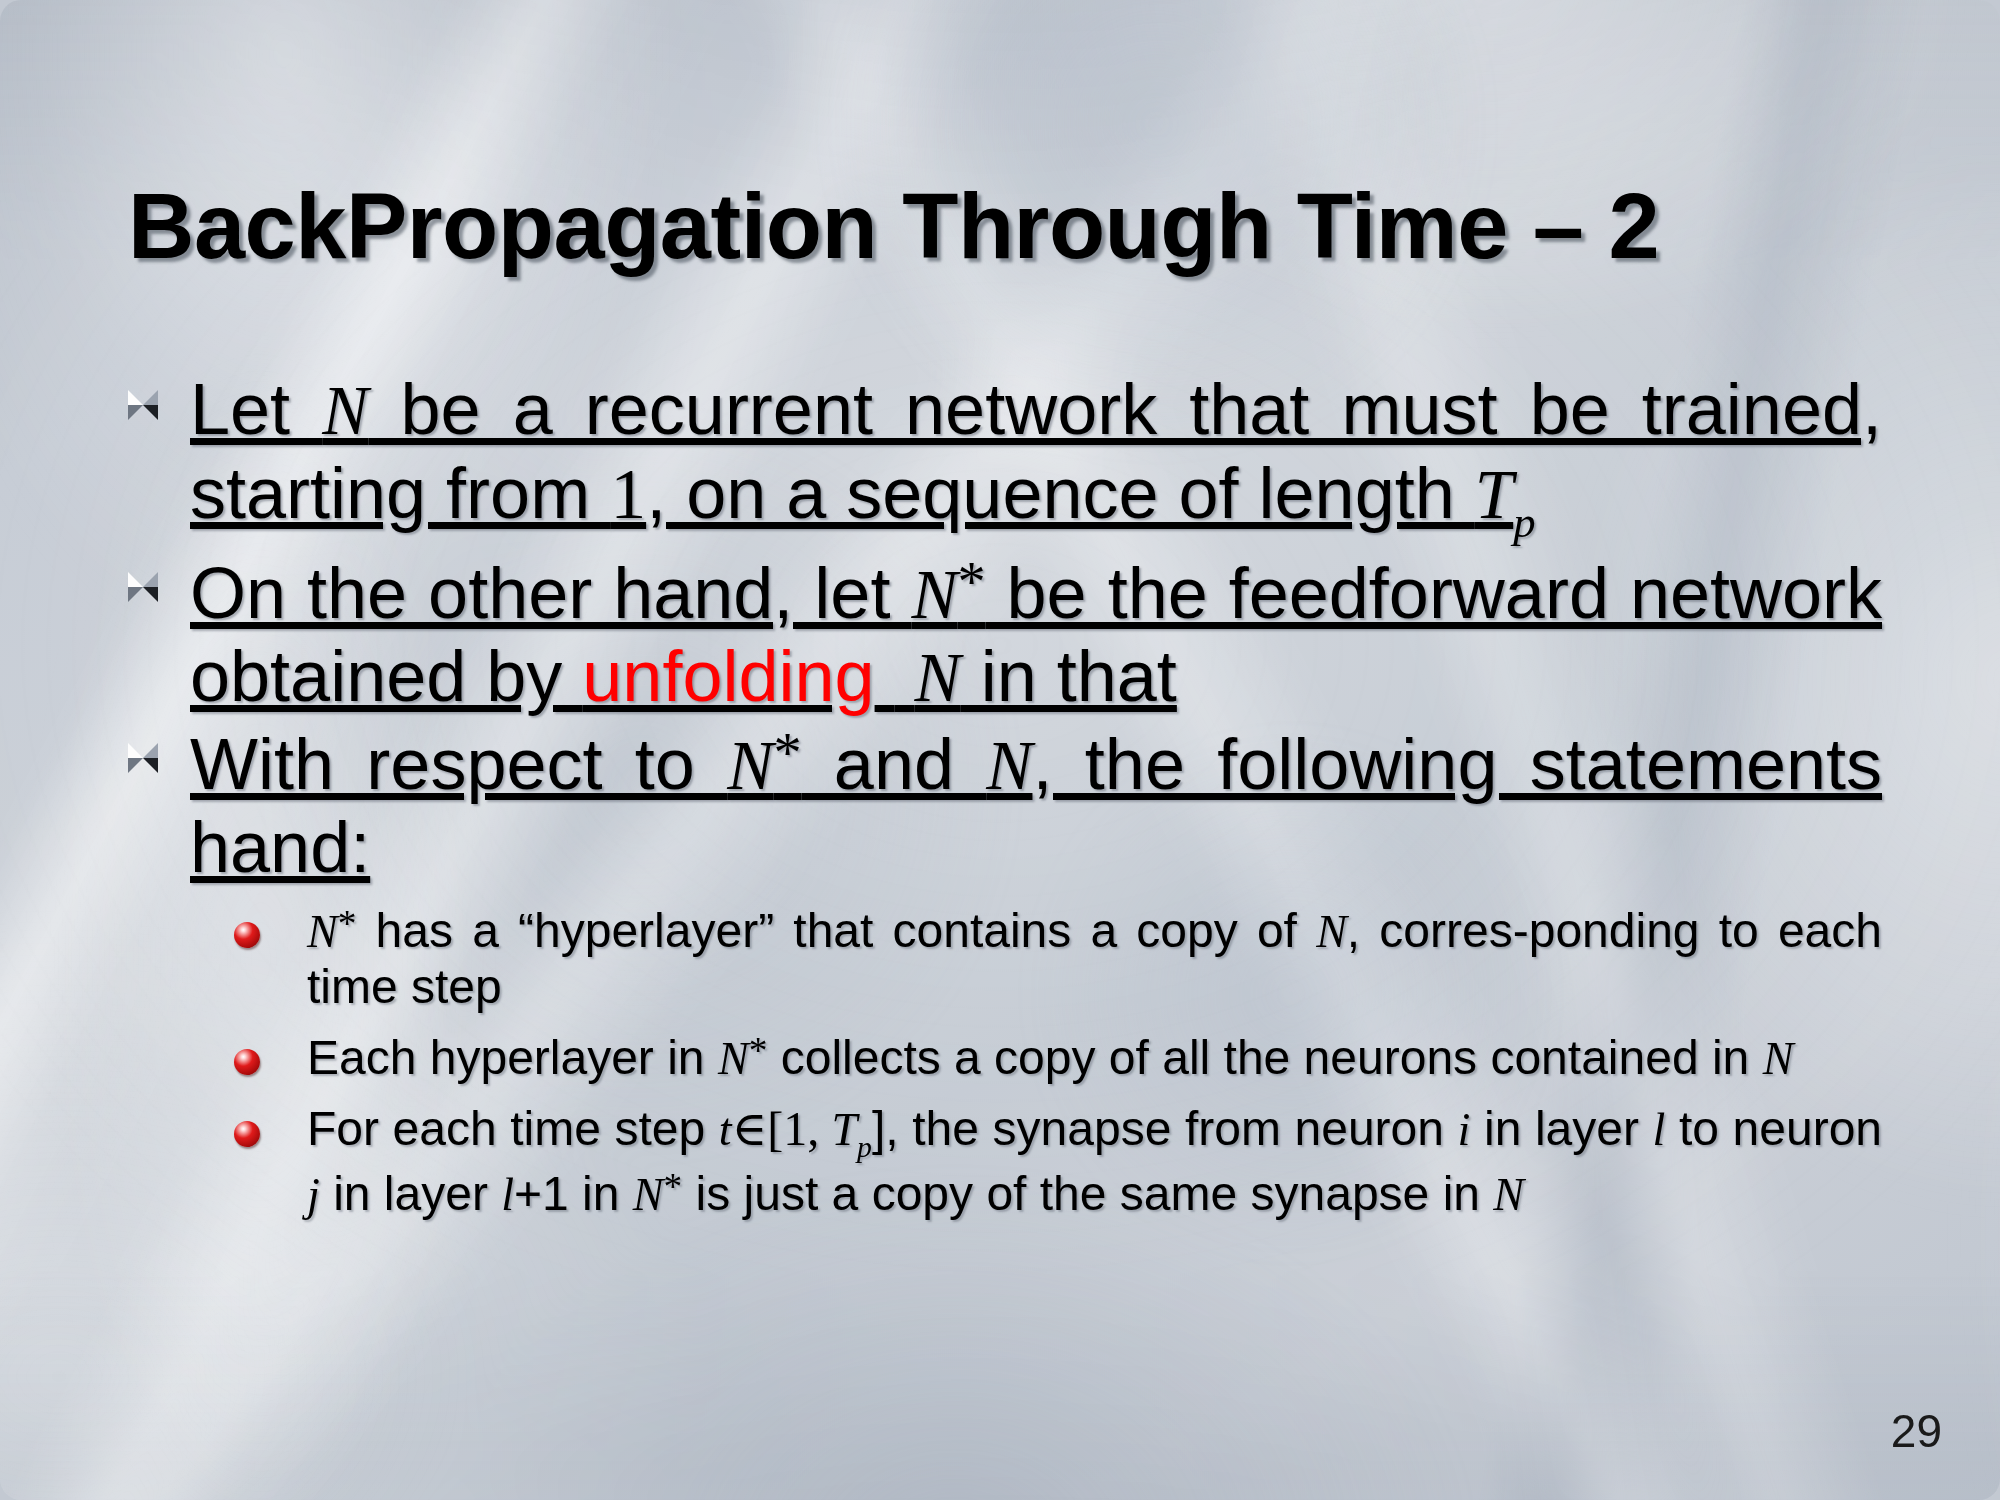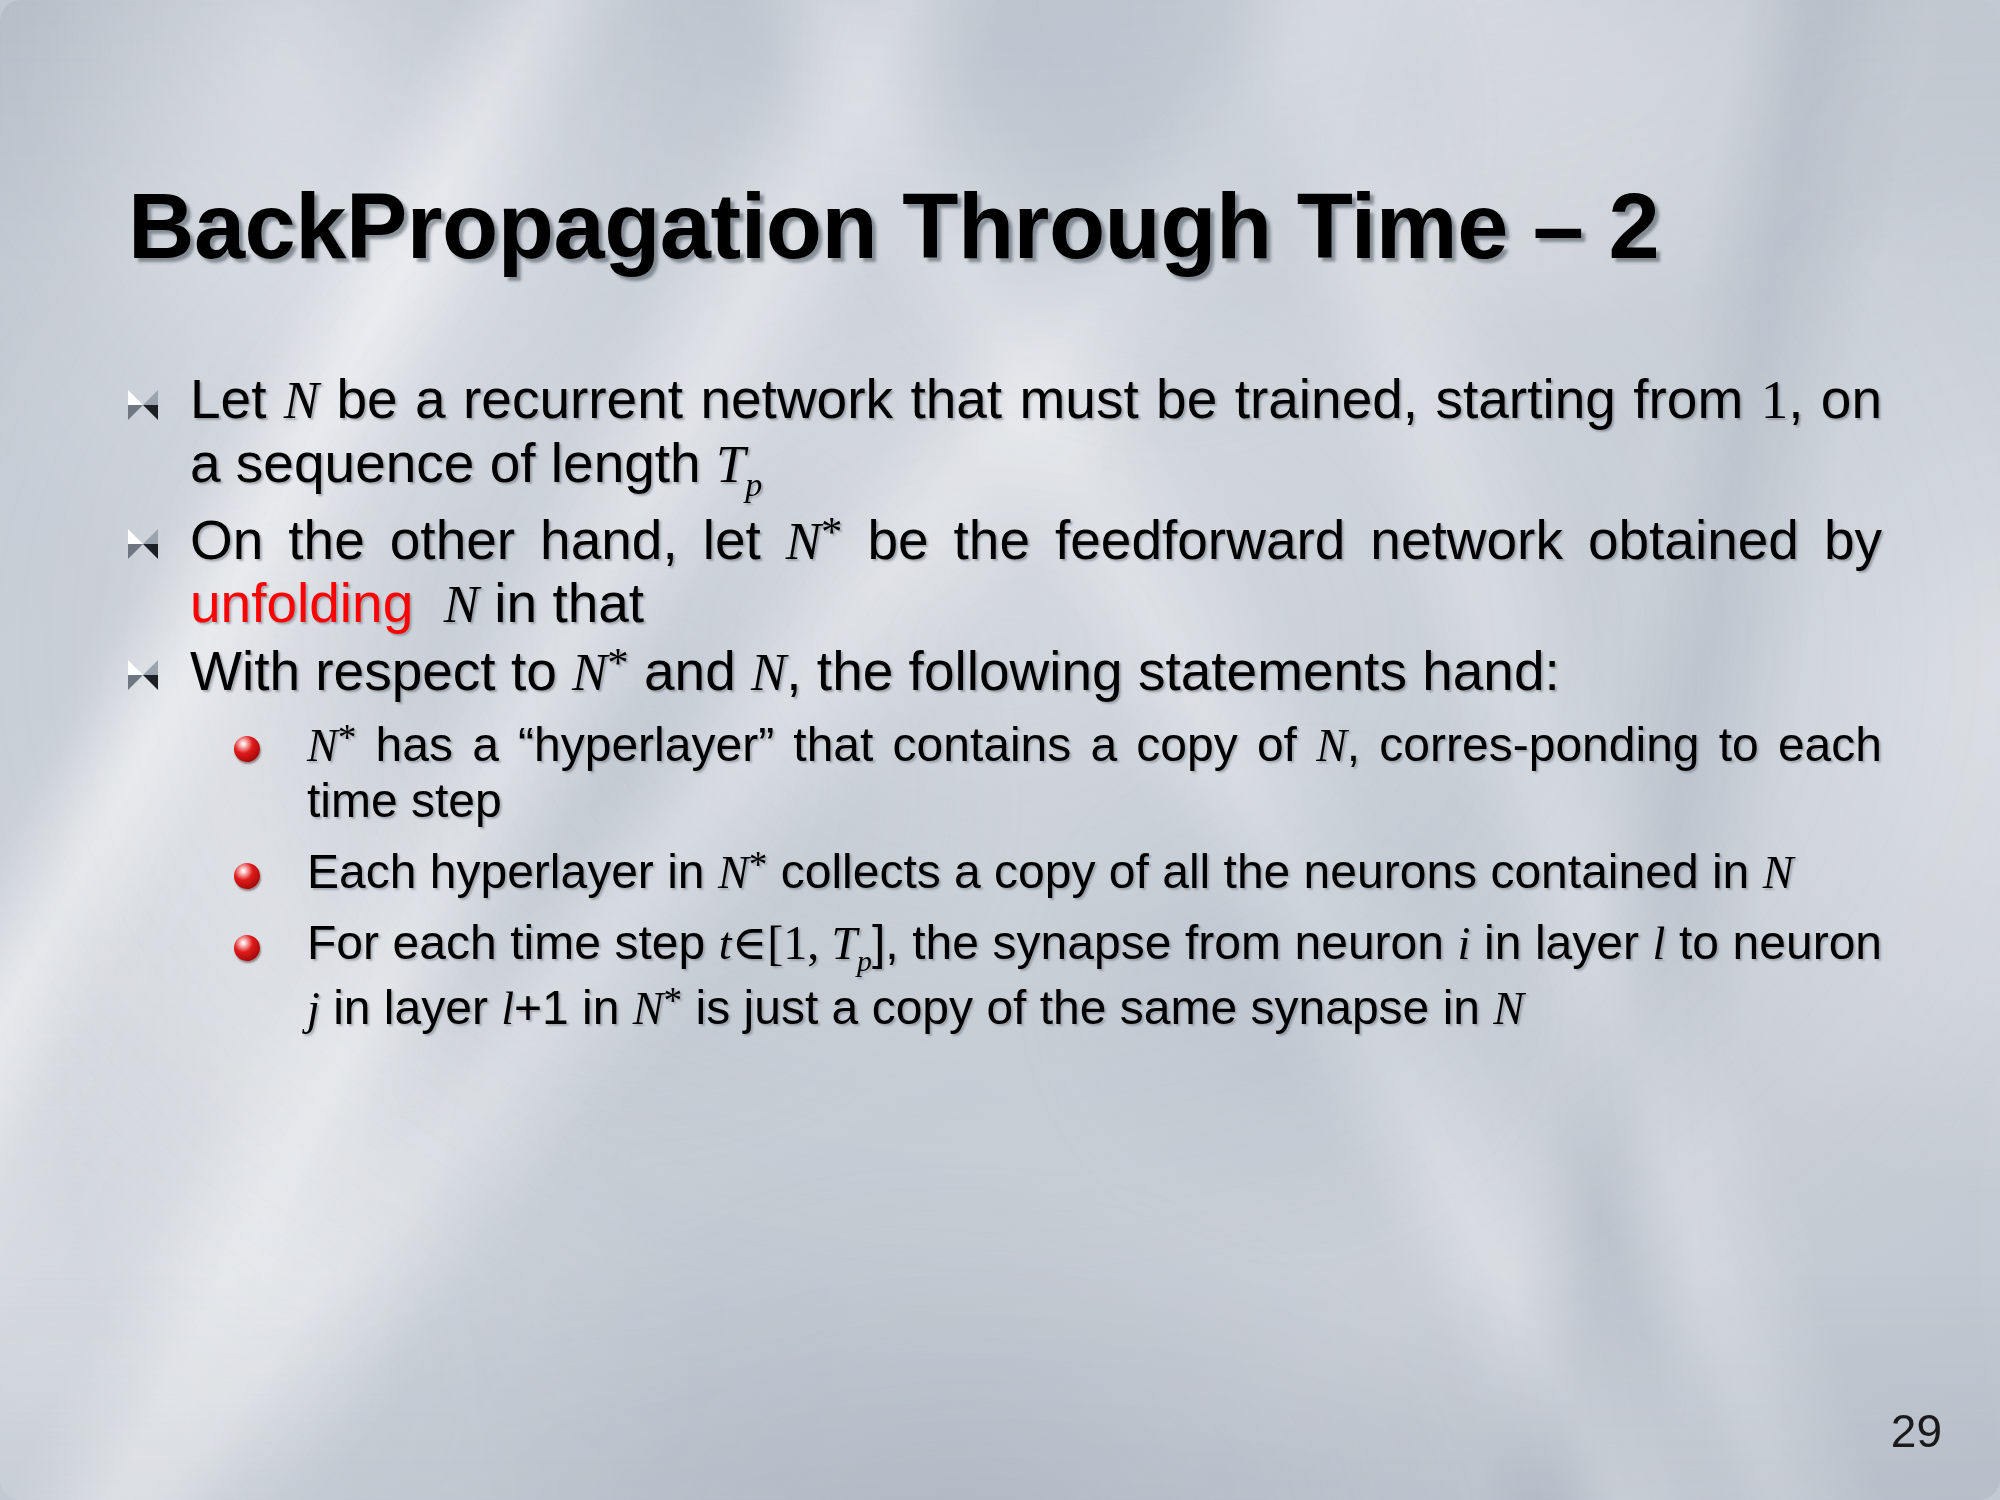--- a/index.html
+++ b/index.html
@@ -89,26 +89,27 @@
     position: absolute;
     left: 122px;
     top: 368px;
     width: 1760px;
     color: #000000;
   }
 
   .lvl1 {
     position: relative;
     padding-left: 68px;
-    font-size: 55px;
+    font-size: 72px;
     line-height: 1.16;
     text-align: justify;
     text-justify: inter-word;
     margin-bottom: 2px;
     text-shadow: 2px 2px 2px rgba(90,98,110,0.45);
+    text-decoration: underline;
   }
   .lvl1 > .txt { display: block; }
 
   
   .b1 {
     position: absolute;
     left: 6px;
     top: 22px;
     width: 30px;
     height: 30px;

